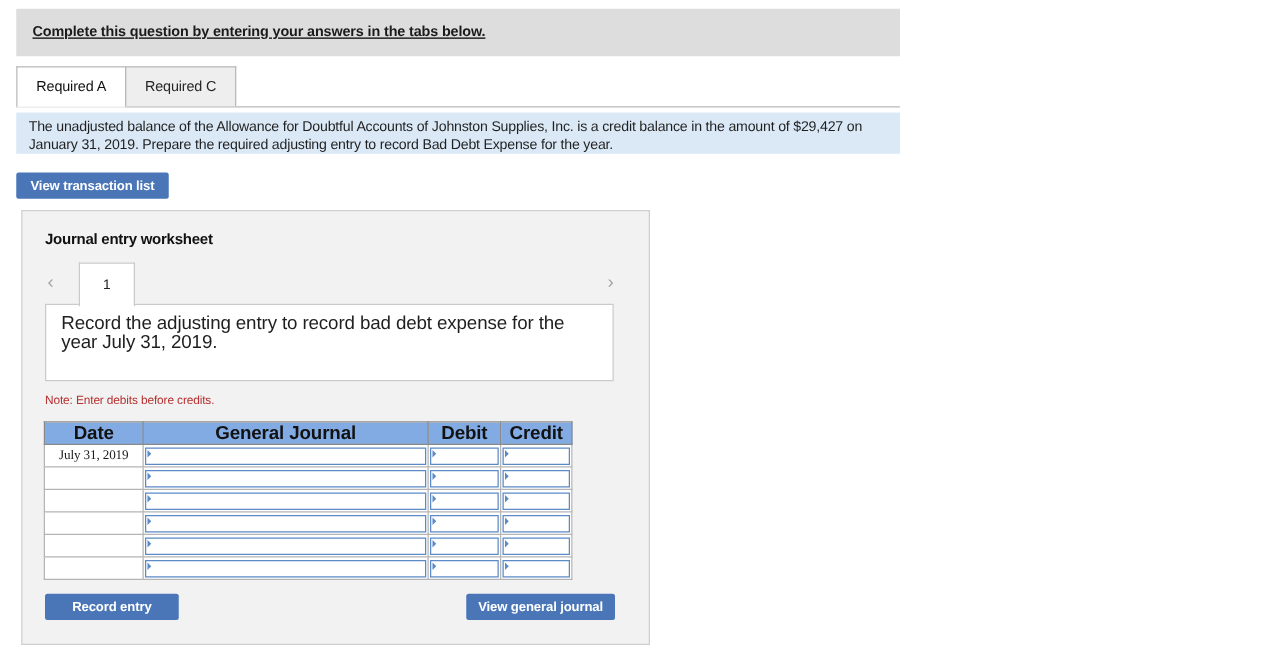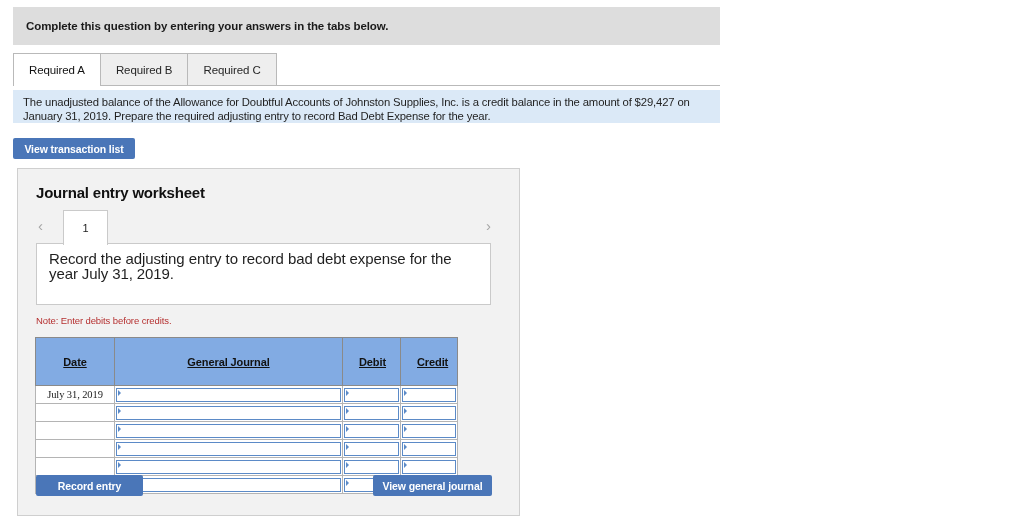--- a/index.html
+++ b/index.html
@@ -24,20 +24,21 @@
   .instruction-bar {
     position: absolute;
     left: 13px;
     top: 7px;
     width: 707px;
     height: 38px;
     background: #dddddd;
     box-sizing: border-box;
     display: flex;
     align-items: center;
+    text-decoration: underline;
   }
   .instruction-text {
     font-size: 11.5px;
     font-weight: bold;
     color: #1a1a1a;
     padding-left: 13px;
     letter-spacing: -0.1px;
   }
 
   
@@ -135,21 +136,21 @@
     height: 348px;
     background: #f2f2f2;
     border: 1px solid #cfcfcf;
     box-sizing: border-box;
   }
 
   .worksheet-title {
     position: absolute;
     left: 18px;
     top: 15px;
-    font-size: 15px;
+    font-size: 12px;
     font-weight: bold;
     color: #111111;
     letter-spacing: -0.2px;
   }
 
   
   .pager {
     position: absolute;
     left: 0;
     top: 41px;
@@ -224,27 +225,26 @@
     top: 168px;
     width: 422px;
     border-collapse: collapse;
     table-layout: fixed;
     background: #ffffff;
   }
   .jtable th {
     background: #82abe3;
     border: 1px solid #8a8a8a;
     height: 15px;
-    font-size: 11px;
+    font-size: 15px;
     font-weight: bold;
     color: #121212;
     text-align: center;
-    padding: 16px;
-    letter-spacing: -0.1px;
-    text-decoration: underline;
+    padding: 0;
+    letter-spacing: -0.1px;
   }
   .jtable td {
     border: 1px solid #b4b4b4;
     height: 17px;
     padding: 0;
     vertical-align: middle;
     background: #ffffff;
   }
   .col-date    { width: 79px; }
   .col-journal { width: 228px; }
@@ -309,23 +309,20 @@
 
 <div id="page">
 
   <div class="instruction-bar">
     <span class="instruction-text">Complete this question by entering your answers in the tabs below.</span>
   </div>
 
   <div class="tab-strip">
     <div class="tab active">
       <span>Required A</span>
-    </div>
-    <div class="tab">
-      <span>Required B</span>
     </div>
     <div class="tab">
       <span>Required C</span>
     </div>
   </div>
 
   <div class="question-panel">
     <div class="question-text">The unadjusted balance of the Allowance for Doubtful Accounts of Johnston Supplies, Inc. is a credit balance in the amount of $29,427 on January 31, 2019. Prepare the required adjusting entry to record Bad Debt Expense for the year.</div>
   </div>
 

